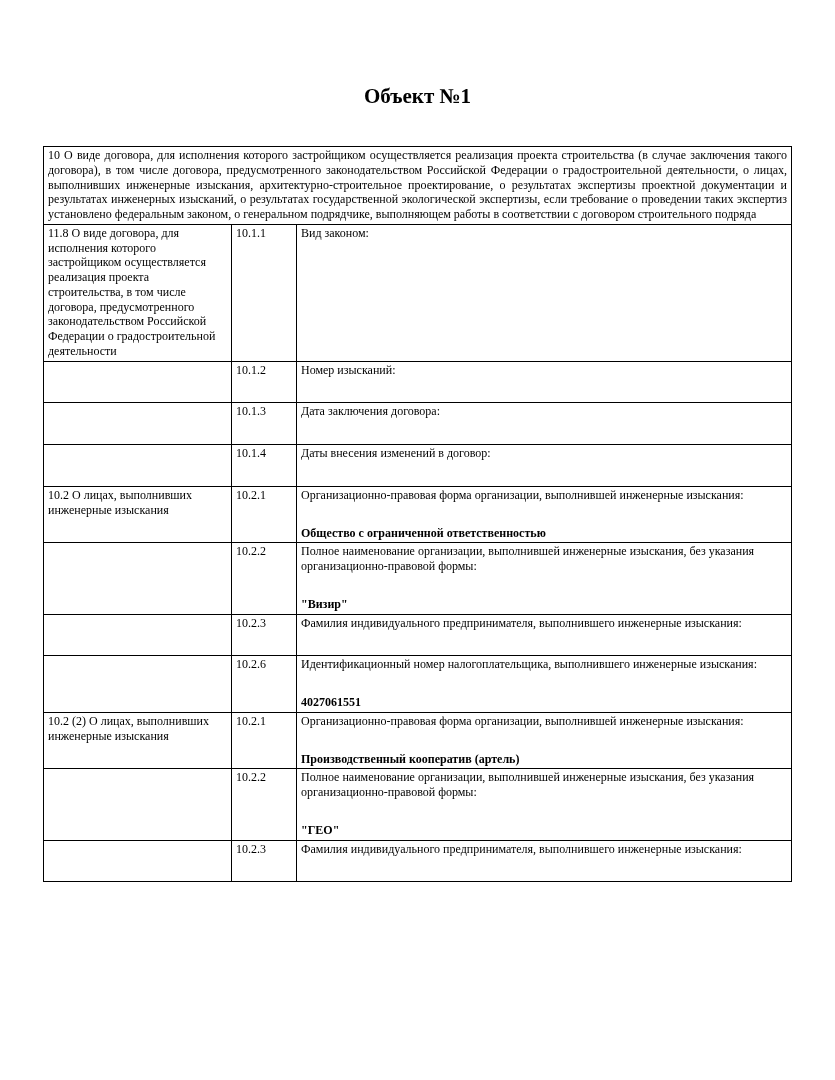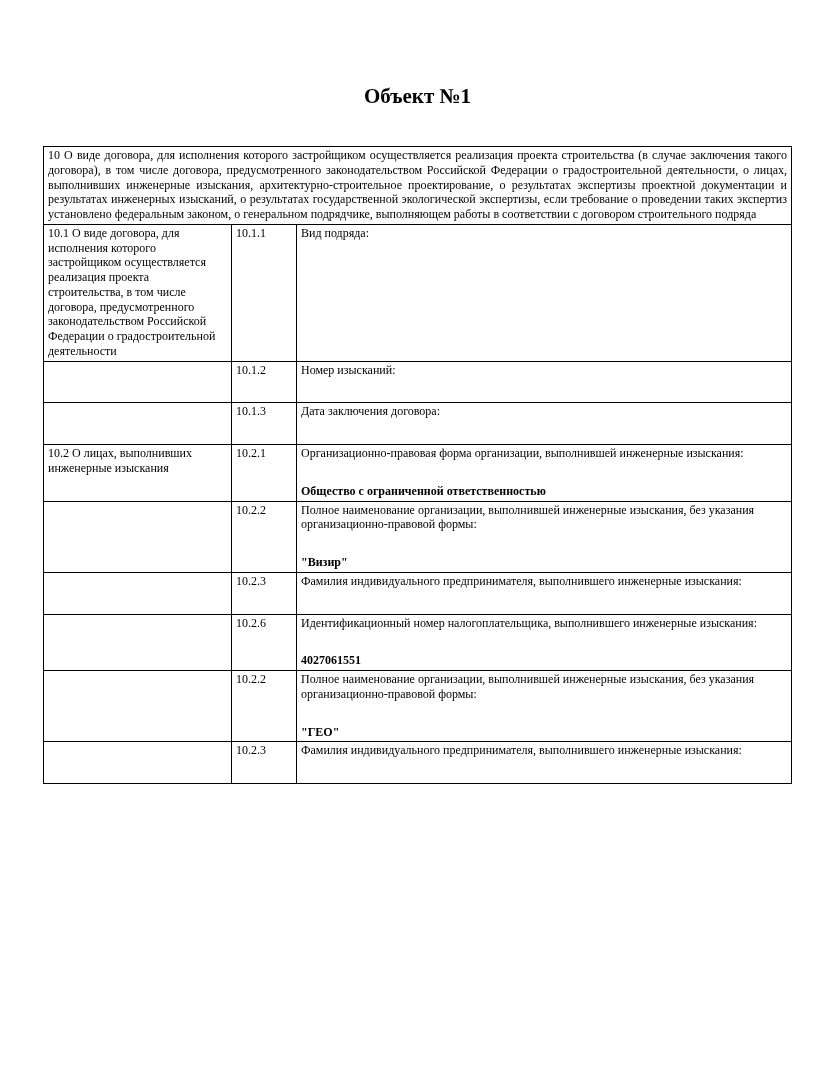--- a/index.html
+++ b/index.html
@@ -44,24 +44,24 @@
       <col style="width:188px">
       <col style="width:65px">
       <col>
     </colgroup>
     <tbody>
       <tr>
         <td colspan="3" class="section">10 О виде договора, для исполнения которого застройщиком осуществляется реализация проекта строительства (в случае заключения такого договора), в том числе договора, предусмотренного законодательством Российской Федерации о градостроительной деятельности, о лицах, выполнивших инженерные изыскания, архитектурно-строительное проектирование, о результатах экспертизы проектной документации и результатах инженерных изысканий, о результатах государственной экологической экспертизы, если требование о проведении таких экспертиз установлено федеральным законом, о генеральном подрядчике, выполняющем работы в соответствии с договором строительного подряда</td>
       </tr>
 
   <tr>
-    <td class="col-left">10.1 О виде договора, для исполнения которого застройщиком осуществляется реализация проекта строительства, в том числе договора, предусмотренного законодательством Российской Федерации о градостроительной деятельности</td>
+    <td class="col-left">11.8 О виде договора, для исполнения которого застройщиком осуществляется реализация проекта строительства, в том числе договора, предусмотренного законодательством Российской Федерации о градостроительной деятельности</td>
     <td class="col-num">10.1.1</td>
     <td class="col-content">
-      <div class="lbl">Вид подряда:</div>
+      <div class="lbl">Вид законом:</div>
       <div class="val"></div>
     </td>
   </tr>
 
   <tr>
     <td class="col-left"></td>
     <td class="col-num">10.1.2</td>
     <td class="col-content">
       <div class="lbl">Номер изысканий:</div>
       <div class="val"></div>
@@ -70,20 +70,28 @@
 
   <tr>
     <td class="col-left"></td>
     <td class="col-num">10.1.3</td>
     <td class="col-content">
       <div class="lbl">Дата заключения договора:</div>
       <div class="val"></div>
     </td>
   </tr>
 
+  <tr>
+    <td class="col-left"></td>
+    <td class="col-num">10.1.4</td>
+    <td class="col-content">
+      <div class="lbl">Даты внесения изменений в договор:</div>
+      <div class="val"></div>
+    </td>
+  </tr>
 
   <tr>
     <td class="col-left">10.2 О лицах, выполнивших инженерные изыскания</td>
     <td class="col-num">10.2.1</td>
     <td class="col-content">
       <div class="lbl">Организационно-правовая форма организации, выполнившей инженерные изыскания:</div>
       <div class="val">Общество с ограниченной ответственностью</div>
     </td>
   </tr>
 
@@ -109,20 +117,28 @@
 
   <tr>
     <td class="col-left"></td>
     <td class="col-num">10.2.6</td>
     <td class="col-content">
       <div class="lbl">Идентификационный номер налогоплательщика, выполнившего инженерные изыскания:</div>
       <div class="val">4027061551</div>
     </td>
   </tr>
 
+  <tr>
+    <td class="col-left">10.2 (2) О лицах, выполнивших инженерные изыскания</td>
+    <td class="col-num">10.2.1</td>
+    <td class="col-content">
+      <div class="lbl">Организационно-правовая форма организации, выполнившей инженерные изыскания:</div>
+      <div class="val">Производственный кооператив (артель)</div>
+    </td>
+  </tr>
 
   <tr>
     <td class="col-left"></td>
     <td class="col-num">10.2.2</td>
     <td class="col-content">
       <div class="lbl">Полное наименование организации, выполнившей инженерные изыскания, без указания организационно-правовой формы:</div>
       <div class="val">"ГЕО"</div>
     </td>
   </tr>
 

